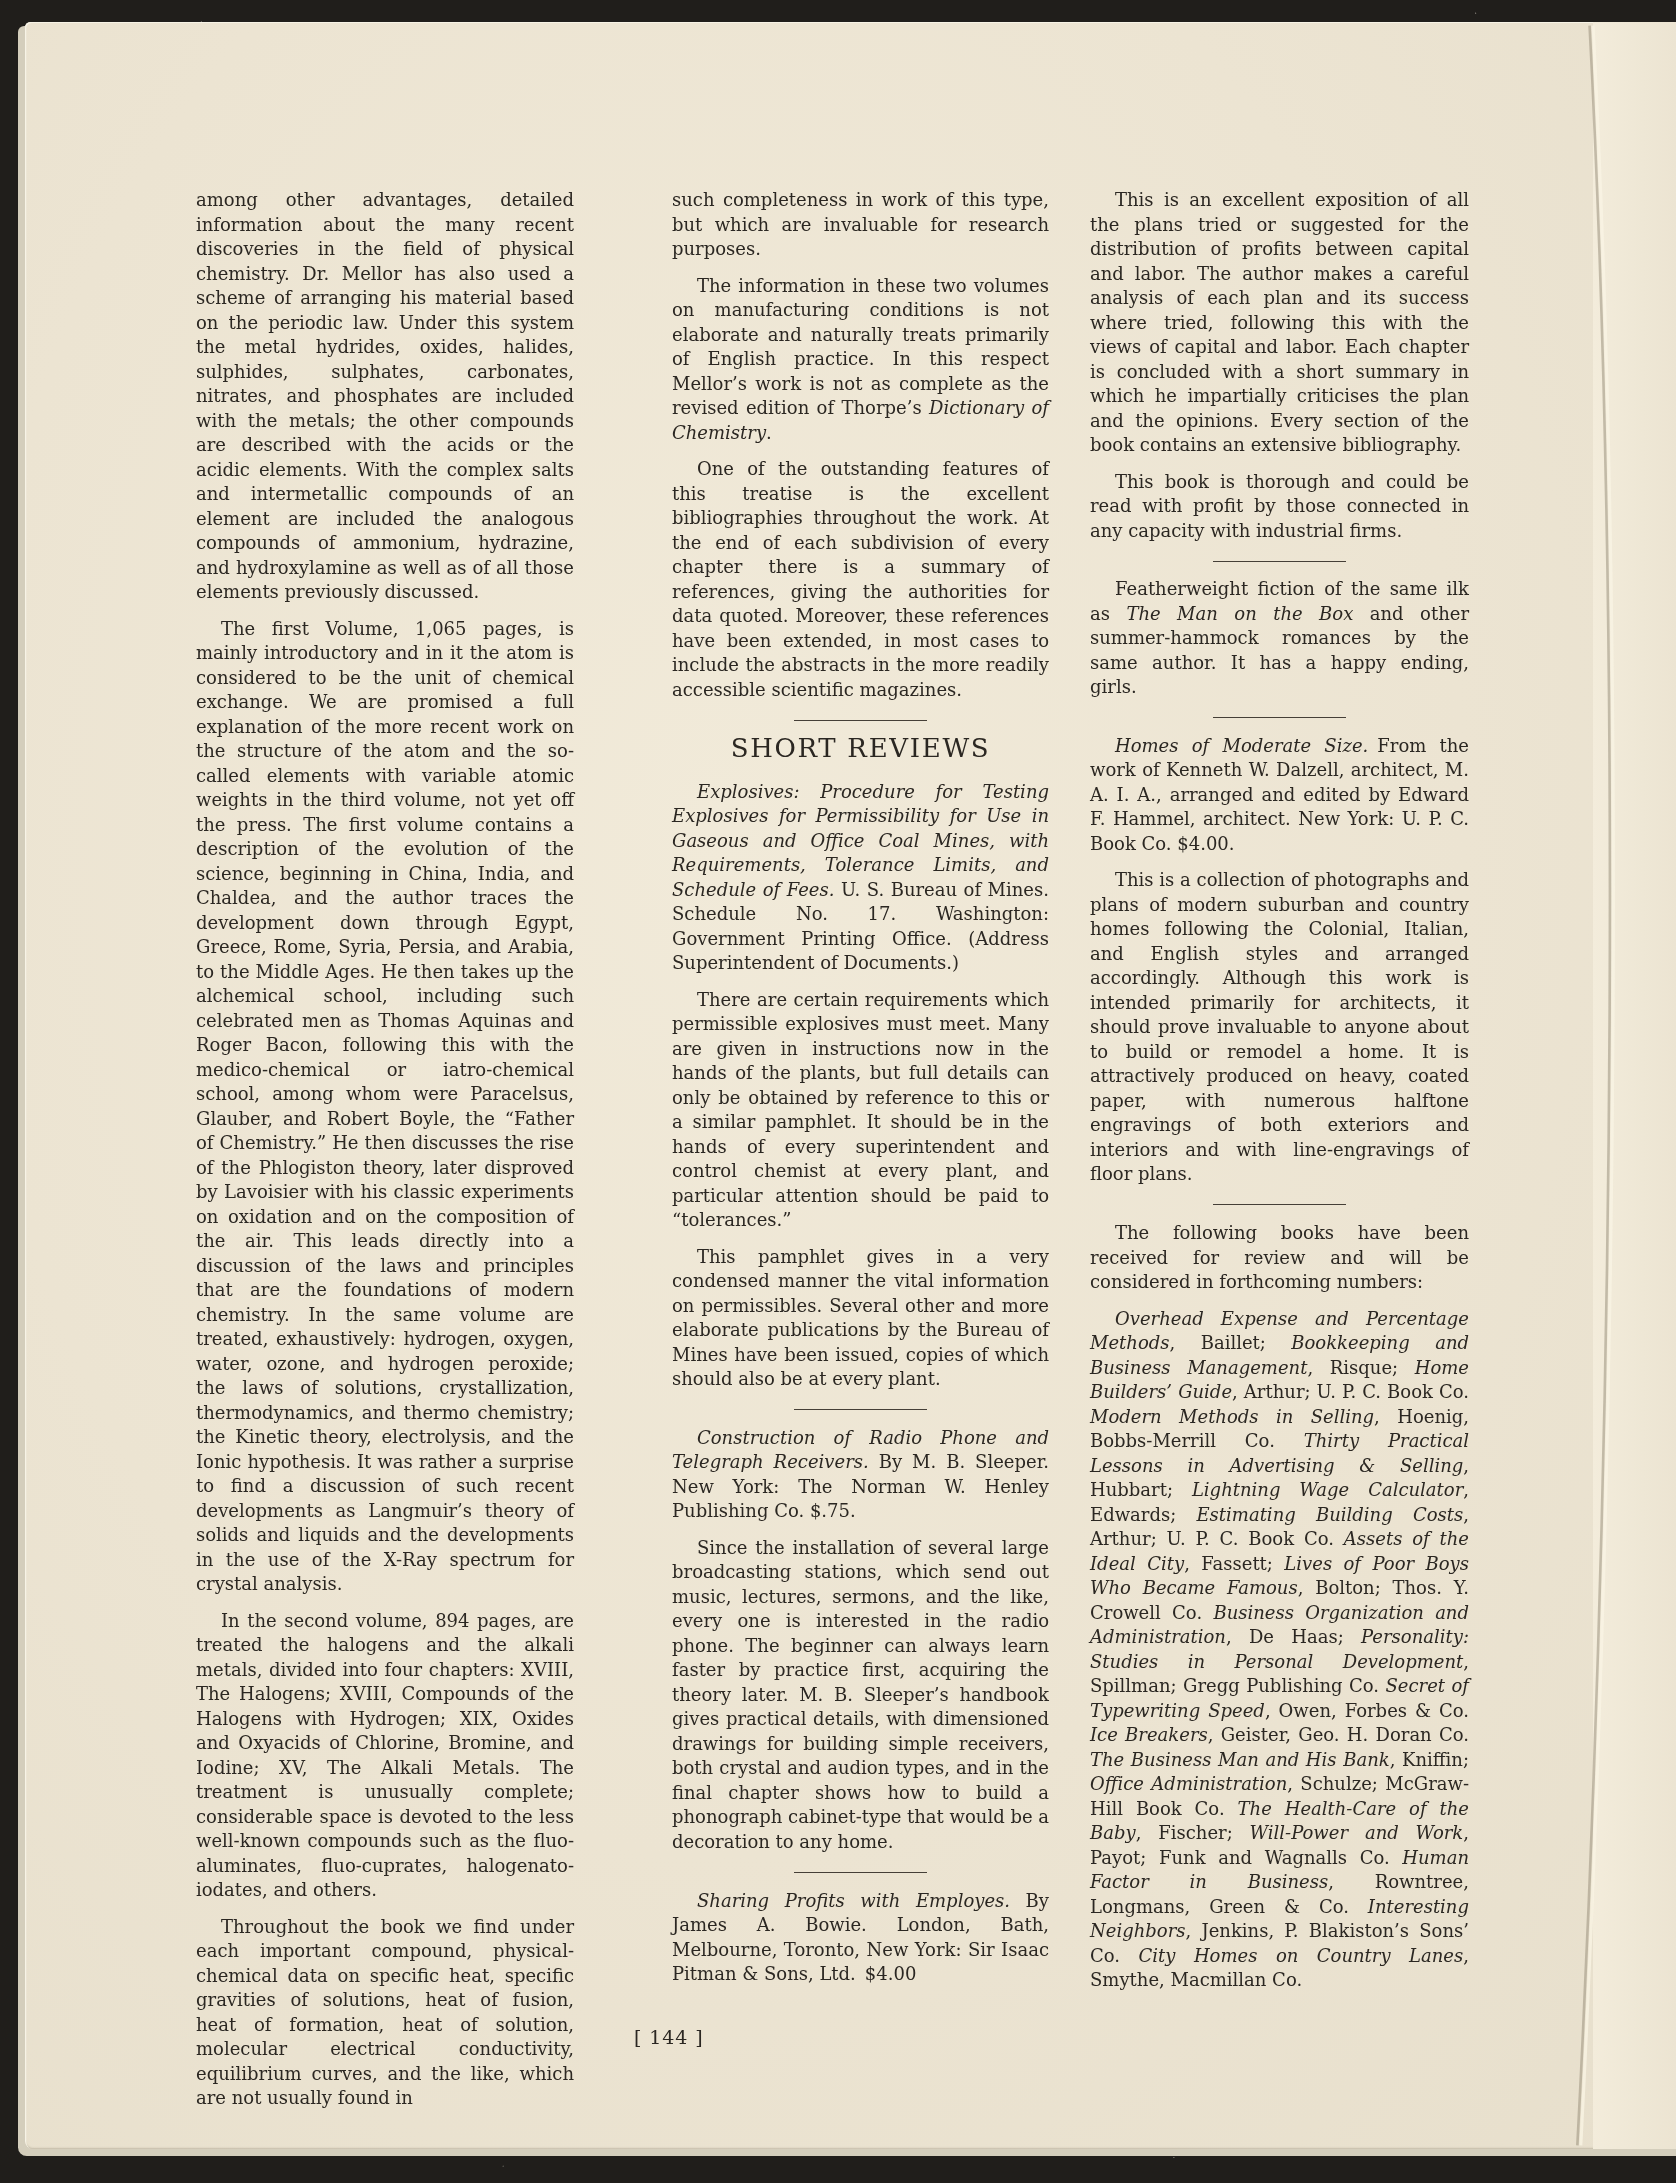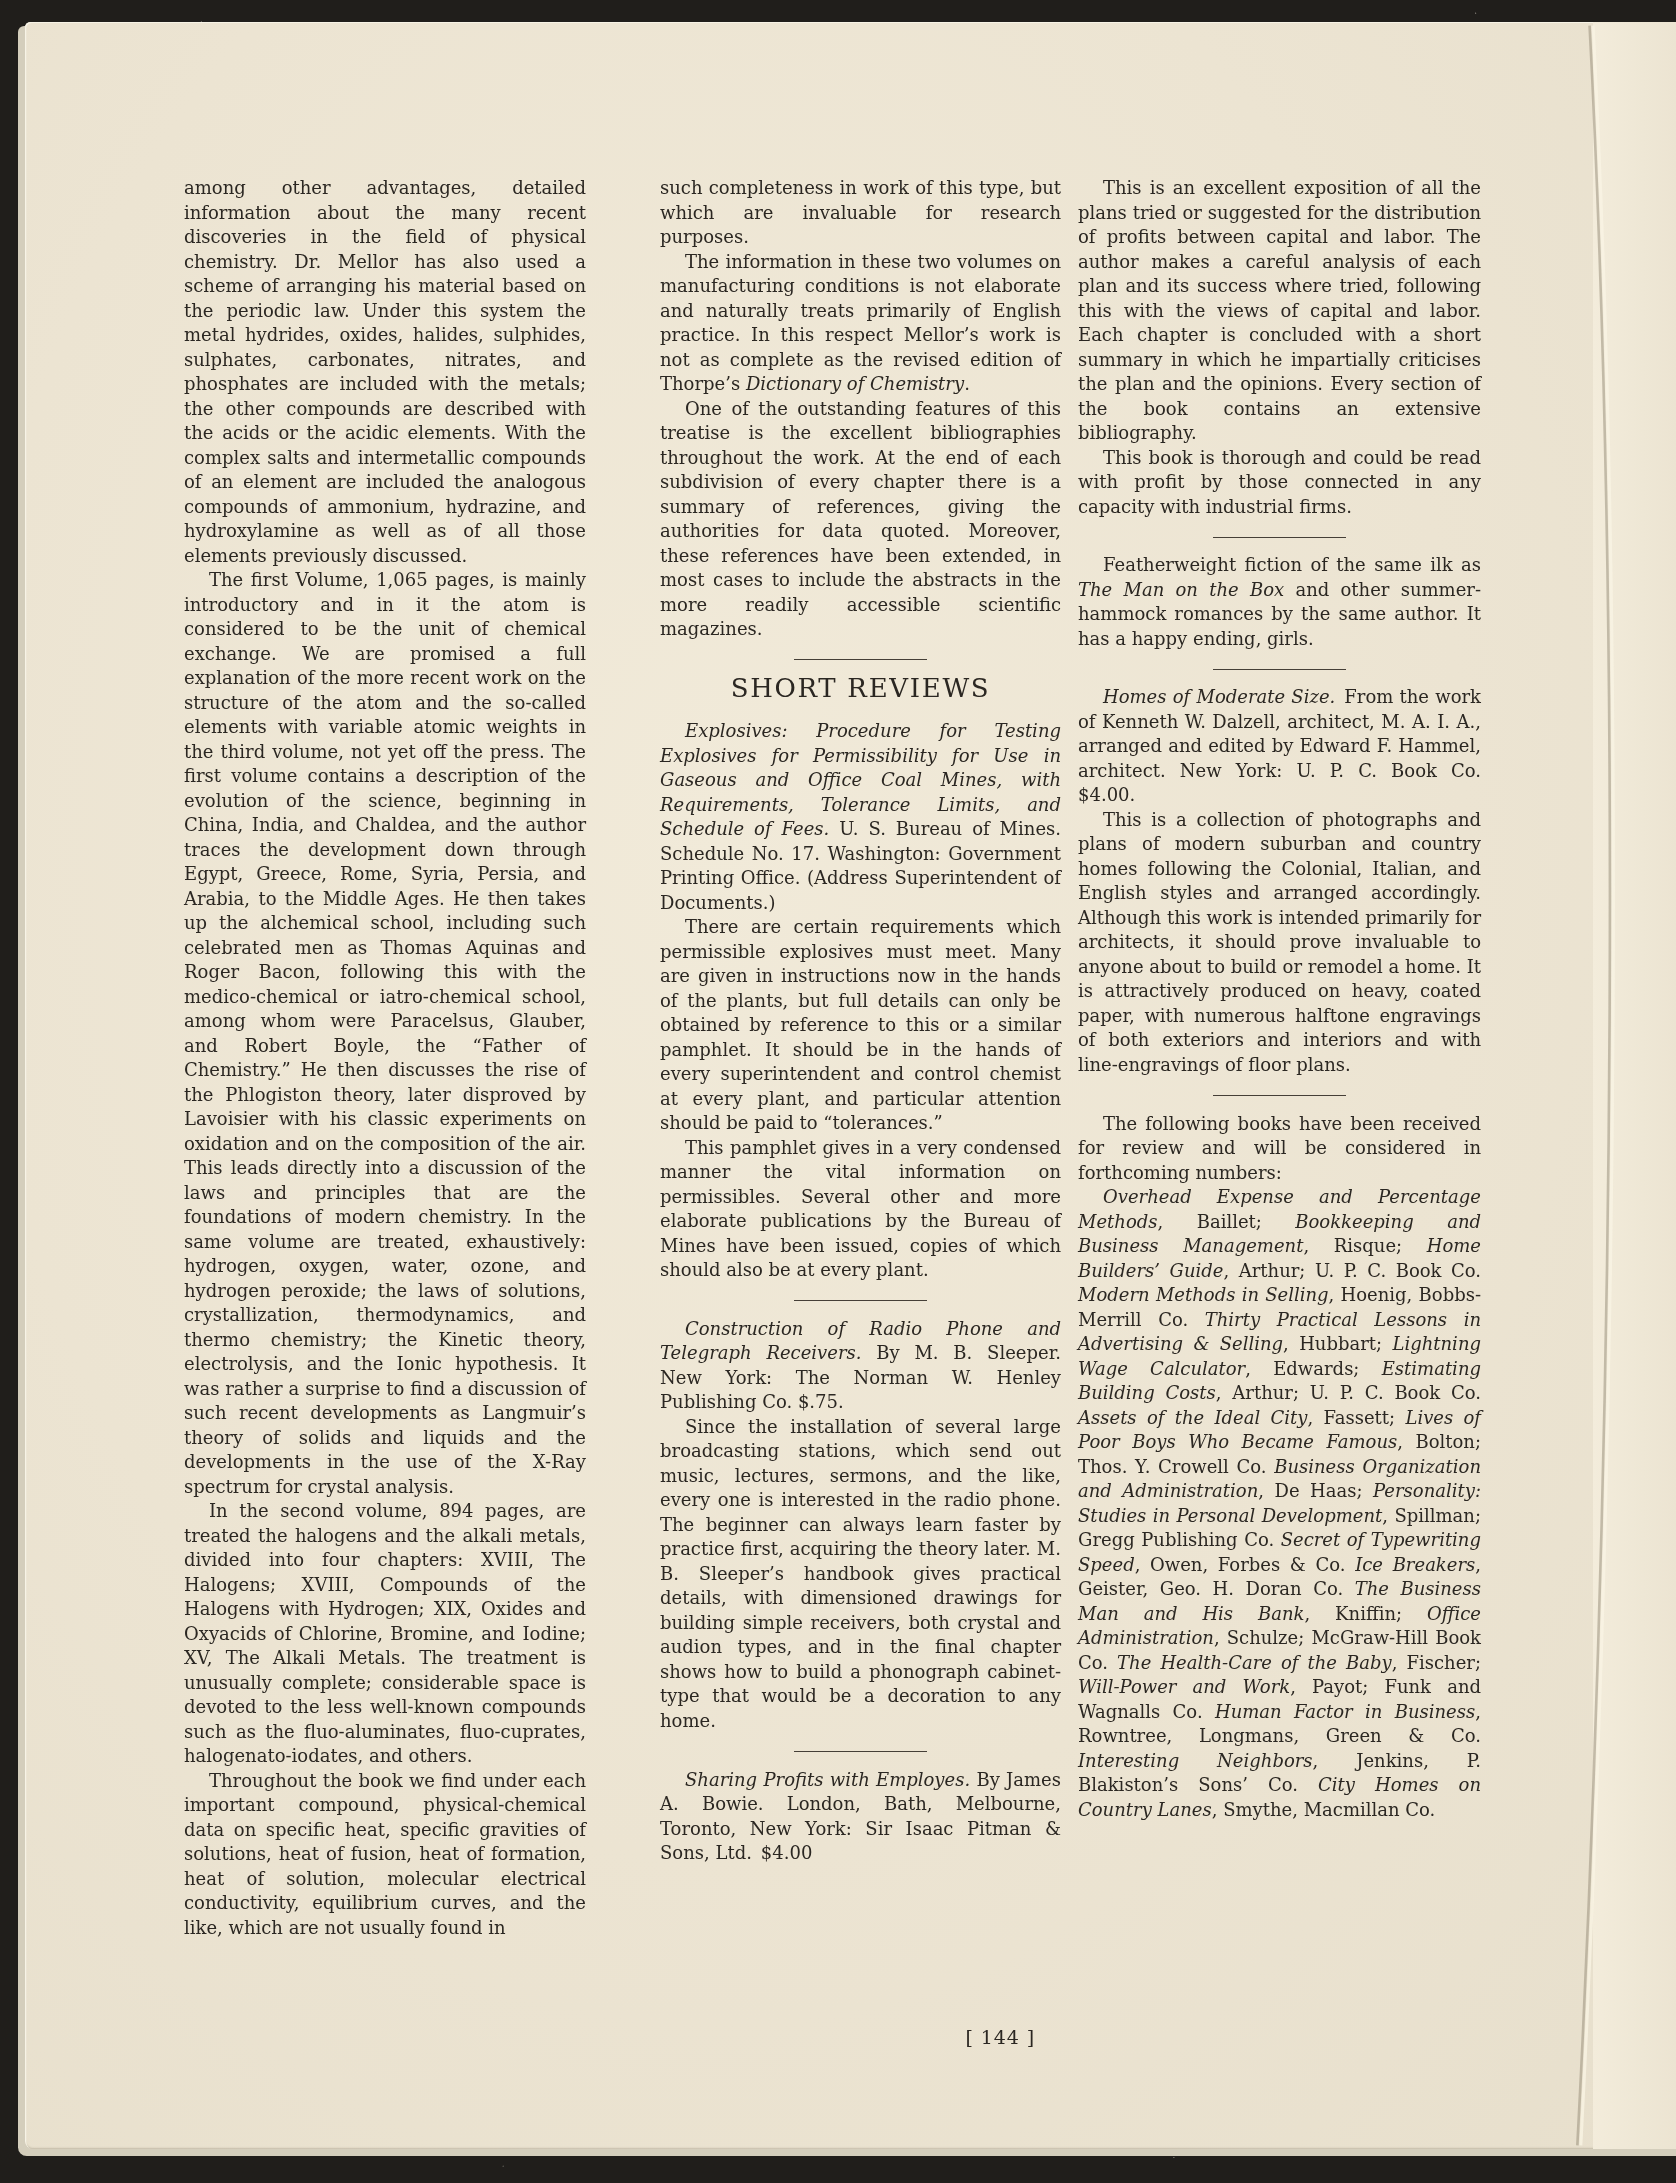--- a/index.html
+++ b/index.html
@@ -39,34 +39,34 @@
   .crease-svg{position:absolute;left:0;top:0;}
   .column{
     position:absolute;top:154px;
     font-size:18px;line-height:24.5px;color:#2b2722;
     text-align:justify;
     hyphens:auto;-webkit-hyphens:auto;
   }
   #col1{left:159px;width:402px;}
   #col2{left:635px;width:401px;}
   #col3{left:1053px;width:403px;}
-  .para{margin:0;}
+  .para{margin:12px;}
   .para.indent{text-indent:25px;}
   .para i{font-style:italic;}
   .rule{
     width:133px;height:0;border:0;border-top:1.3px solid #453f37;
     margin:17.5px auto 15.7px auto;
   }
   .reviews-heading{
     font-size:26px;font-weight:400;letter-spacing:1.7px;
     text-align:center;margin:7px 0 19px 0;color:#2b2722;text-indent:0;
   }
   .page-number{
     position:absolute;left:609px;top:2004px;width:401px;
-    text-align:right;font-size:19px;color:#2b2722;letter-spacing:0.9px;
+    text-align:left;font-size:19px;color:#2b2722;letter-spacing:0.9px;
   }
 </style>
 </head>
 <body>
 
 <div class="backdrop"></div>
 <div class="under-sheet"></div>
 
 <div class="sheet">
   <div class="adjacent"></div>

